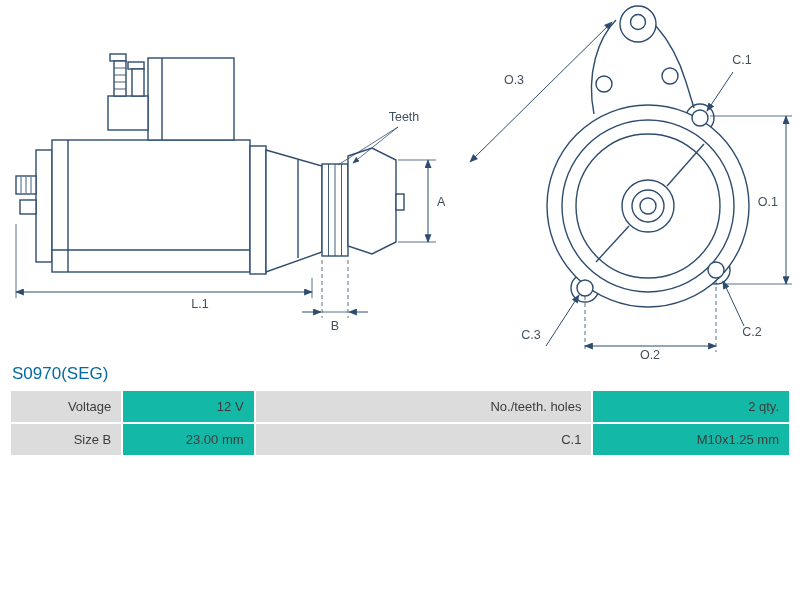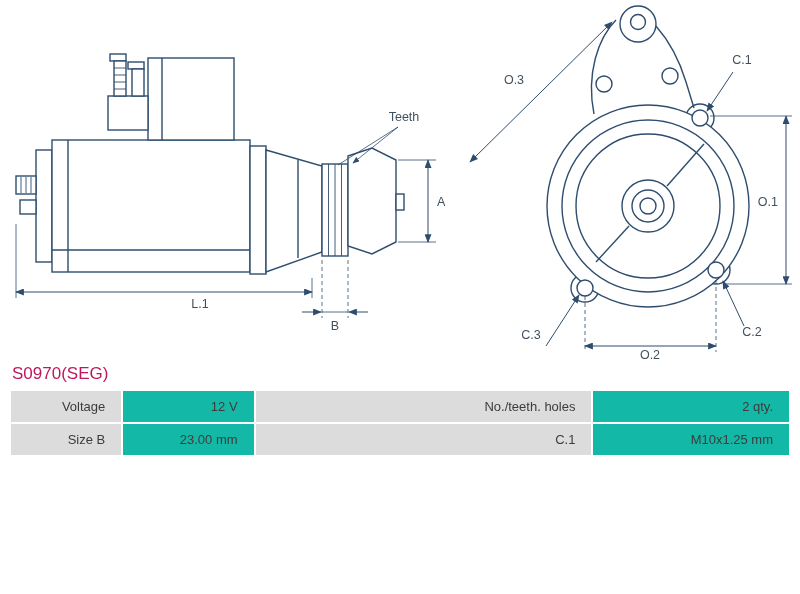--- a/index.html
+++ b/index.html
@@ -2,38 +2,38 @@
 <html><head>
 <meta charset="utf-8">
 <style>
   * { box-sizing: border-box; }
   body { margin: 0; background: #ffffff; font-family: "Liberation Sans", sans-serif; }
   .page { width: 800px; height: 594px; background: #ffffff; overflow: hidden; }
   .drawing-area { width: 800px; height: 362px; }
   svg { display: block; }
   svg text { font-family: "Liberation Sans", sans-serif; font-size: 12.5px; fill: #41505f; }
   .part-number {
-    color: #be185d;
+    color: #0369a1;
     font-size: 17px;
     line-height: 20px;
     padding: 2px 0 5px 12px;
   }
   table.specs {
     border-collapse: separate;
     border-spacing: 2px;
     table-layout: fixed;
     margin-left: 9px;
     width: 782px;
     background: #ffffff;
   }
   table.specs td {
     font-size: 13px;
     line-height: 15px;
     color: #3c3c3c;
-    padding: 8px 16px;
+    padding: 8px 10px;
     text-align: right;
     overflow: hidden;
     white-space: nowrap;
   }
   tr.row-odd  td.lab { background: #dcdcdc; }
   tr.row-odd  td.val { background: #14b8a6; }
   tr.row-even td.lab { background: #e5e5e5; }
   tr.row-even td.val { background: #f2f2f2; }
 </style>
 </head>

